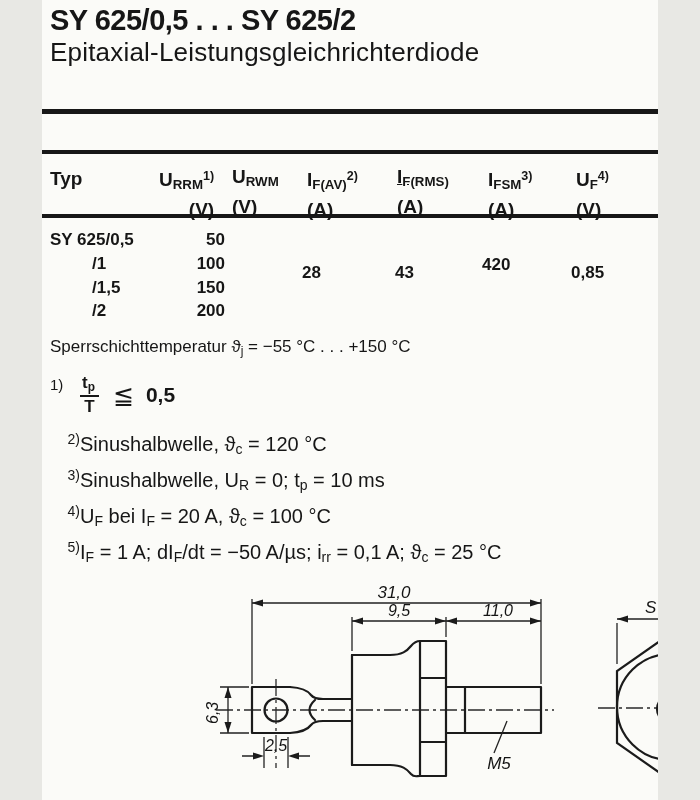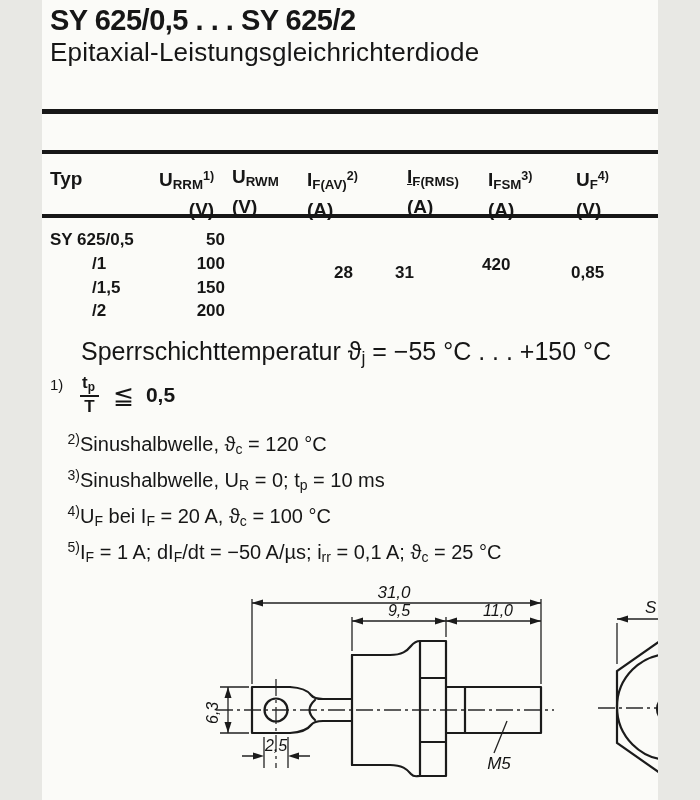--- a/index.html
+++ b/index.html
@@ -19,21 +19,21 @@
   .rule{left:0;width:698px;background:#171717;}
   .r1{top:109px;height:5px;}
   .r2{top:150px;height:4px;}
   .r3{top:214px;height:4px;}
   .th{top:164px;font-size:19px;font-weight:bold;line-height:25px;white-space:nowrap;}
   .th .unit{display:block;}
   .sub{font-size:70%;vertical-align:-0.22em;}
   .sup{font-size:66%;vertical-align:0.5em;}
   .cell{font-size:17px;font-weight:bold;white-space:nowrap;}
   .vcol{width:66px;text-align:right;}
-  .bodyline{font-size:25px;white-space:nowrap;margin-left:31px;}
+  .bodyline{font-size:17px;white-space:nowrap;}
   .fn{left:8px;font-size:20px;white-space:nowrap;text-align:right;}
   .fnmark{display:inline-block;width:30px;font-size:14px;vertical-align:7px;}
   .fn1{left:8px;top:374px;display:flex;align-items:center;}
   .fn1 .fnmark{align-self:flex-start;font-size:15px;vertical-align:0;padding-top:2px;}
   .frac{display:inline-block;text-align:center;font-size:17px;font-weight:bold;line-height:1.1;}
   .frac .num{display:block;border-bottom:2.5px solid #161616;padding:0 4px 1px 2px;}
   .frac .den{display:block;padding-top:1px;}
   .fnop{font-size:25px;margin:0 12px 0 14px;}
   .fnval{font-size:21px;font-weight:bold;}
   .drawing{left:0;top:580px;width:700px;height:220px;}
@@ -65,21 +65,21 @@
   <div class="abs th" style="left:8px;top:166px;">Typ</div>
   <div class="abs th" style="left:117px;text-align:right;">
     <span><span>U</span><span class="sub">RRM</span><span class="sup">1)</span></span><span class="unit">(V)</span>
   </div>
   <div class="abs th" style="left:190px;">
     <span><span>U</span><span class="sub">RWM</span></span><span class="unit">(V)</span>
   </div>
   <div class="abs th" style="left:265px;">
     <span><span>I</span><span class="sub">F(AV)</span><span class="sup">2)</span></span><span class="unit">(A)</span>
   </div>
-  <div class="abs th" style="left:365px;text-decoration:underline;">
+  <div class="abs th" style="left:355px;text-decoration:underline;">
     <span><span>I</span><span class="sub">F(RMS)</span></span><span class="unit">(A)</span>
   </div>
   <div class="abs th" style="left:446px;">
     <span><span>I</span><span class="sub">FSM</span><span class="sup">3)</span></span><span class="unit">(A)</span>
   </div>
   <div class="abs th" style="left:534px;">
     <span><span>U</span><span class="sub">F</span><span class="sup">4)</span></span><span class="unit">(V)</span>
   </div>
   <div class="abs th" style="left:625px;">
     <span><span>t</span><span class="sub">rr</span><span class="sup">5)</span></span><span class="unit">(ns)</span>
@@ -88,22 +88,22 @@
   <div class="abs cell" style="left:8px;top:230px;">SY 625/0,5</div>
   <div class="abs cell" style="left:50px;top:254px;">/1</div>
   <div class="abs cell" style="left:50px;top:278px;">/1,5</div>
   <div class="abs cell" style="left:50px;top:301px;">/2</div>
 
   <div class="abs cell vcol" style="left:117px;top:230px;">50</div>
   <div class="abs cell vcol" style="left:117px;top:254px;">100</div>
   <div class="abs cell vcol" style="left:117px;top:278px;">150</div>
   <div class="abs cell vcol" style="left:117px;top:301px;">200</div>
 
-  <div class="abs cell" style="left:260px;top:263px;margin-left:32px;">28</div>
-  <div class="abs cell" style="left:353px;top:263px;">31</div>
+  <div class="abs cell" style="left:260px;top:263px;">28</div>
+  <div class="abs cell" style="left:353px;top:263px;">43</div>
   <div class="abs cell" style="left:440px;top:255px;">420</div>
   <div class="abs cell" style="left:529px;top:263px;">0,85</div>
   <div class="abs cell" style="left:618px;top:263px;">50</div>
 
   <div class="abs bodyline" style="left:8px;top:337px;"><span>Sperrschichttemperatur </span><span>ϑ</span><span class="sub">j</span><span>  =  −55 °C . . . +150 °C</span></div>
 
   <div class="abs fn1">
     <span class="fnmark">1)</span>
     <span class="frac">
       <span class="num"><span>t</span><span class="sub">p</span></span>

